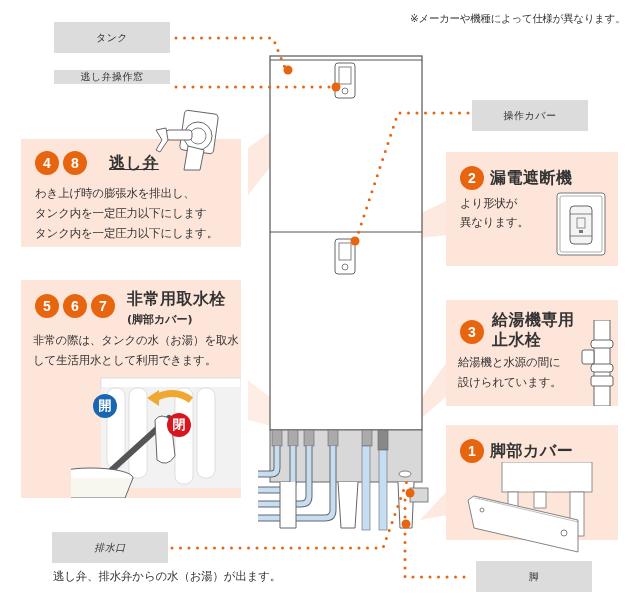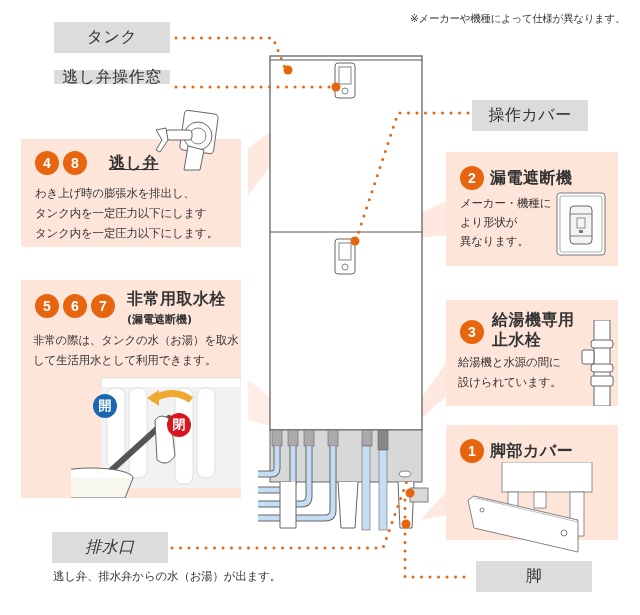--- a/index.html
+++ b/index.html
@@ -4,21 +4,21 @@
 <style>
   * { box-sizing: border-box; margin: 0; padding: 0; }
   html, body { width: 640px; height: 615px; background: #ffffff; overflow: hidden; }
   body { position: relative; font-family: "DejaVu Sans", "Liberation Sans", sans-serif; color: #333333; }
 
   .abs { position: absolute; }
   .note { left: 410px; top: 12px; font-size: 10.5px; color: #333; white-space: nowrap; letter-spacing: -0.3px; }
 
   .label-box {
     position: absolute; background: #dcdcdc; color: #333;
-    font-size: 16px; display: flex; align-items: center; justify-content: center;
+    font-size: 10px; display: flex; align-items: center; justify-content: center;
     letter-spacing: 0.5px;
   }
   .panel { position: absolute; background: #fde5da; }
   .badge {
     display: inline-flex; align-items: center; justify-content: center;
     width: 24px; height: 24px; border-radius: 50%;
     background: #e8650f; color: #fff; font-size: 14px; font-weight: bold;
     font-family: "Liberation Sans", sans-serif;
   }
   .panel-title { font-size: 16px; font-weight: bold; color: #333; letter-spacing: 0.5px; }
@@ -131,21 +131,20 @@
   <path d="M4 24 L14 22 L16 34 L8 46 L4 44 L10 34 Z" fill="#fff" stroke="#666" stroke-width="1"></path>
   <path d="M36 40 L32 64 L48 64 L52 44 Z" fill="#fff" stroke="#666" stroke-width="1"></path>
 </svg>
 
 <div class="panel" style="left:446px;top:152px;width:172px;height:114px;">
   <div style="position:absolute;left:14px;top:14px;display:flex;align-items:center;gap:6px;">
     <span class="badge">2</span>
     <span class="panel-title">漏電遮断機</span>
   </div>
   <div class="panel-desc" style="position:absolute;left:14px;top:42px;line-height:19px;">
-    <div>メーカー・機種に</div>
     <div>より形状が</div>
     <div>異なります。</div>
   </div>
   <svg style="position:absolute;left:110px;top:40px;" width="50" height="64" viewBox="0 0 50 64">
     <rect x="1" y="1" width="48" height="62" rx="3" fill="#fff" stroke="#777" stroke-width="1"></rect>
     <rect x="4" y="4" width="42" height="56" rx="2" fill="none" stroke="#999" stroke-width="0.8"></rect>
     <rect x="14" y="14" width="22" height="38" rx="4" fill="#f4f4f4" stroke="#666" stroke-width="1"></rect>
     <line x1="14" y1="22" x2="36" y2="22" stroke="#666" stroke-width="0.8"></line>
     <line x1="14" y1="44" x2="36" y2="44" stroke="#666" stroke-width="0.8"></line>
     <rect x="21" y="26" width="8" height="10" fill="none" stroke="#777" stroke-width="0.8"></rect>
@@ -154,21 +153,21 @@
 </div>
 
 <div class="panel" style="left:21px;top:280px;width:220px;height:218px;">
   <div style="position:absolute;left:14px;top:14px;display:flex;align-items:center;gap:4px;">
     <span class="badge">5</span>
     <span class="badge">6</span>
     <span class="badge">7</span>
   </div>
   <div style="position:absolute;left:106px;top:9px;">
     <div class="panel-title">非常用取水栓</div>
-    <div class="panel-sub" style="margin-top:2px;">(漏電遮断機)</div>
+    <div class="panel-sub" style="margin-top:2px;">(脚部カバー)</div>
   </div>
   <div class="panel-desc" style="position:absolute;left:12px;top:50px;">
     <div>非常の際は、タンクの水（お湯）を取水</div>
     <div>して生活用水として利用できます。</div>
   </div>
 
   <svg style="position:absolute;left:50px;top:96px;" width="170" height="122" viewBox="0 0 170 122">
     <rect x="30" y="2" width="140" height="10" fill="#fff" stroke="#ccc" stroke-width="0.6"></rect>
     <rect x="30" y="12" width="140" height="100" fill="#f2f2f2"></rect>
     <rect x="36" y="12" width="18" height="80" rx="8" fill="#fff" stroke="#ccc" stroke-width="0.6"></rect>

